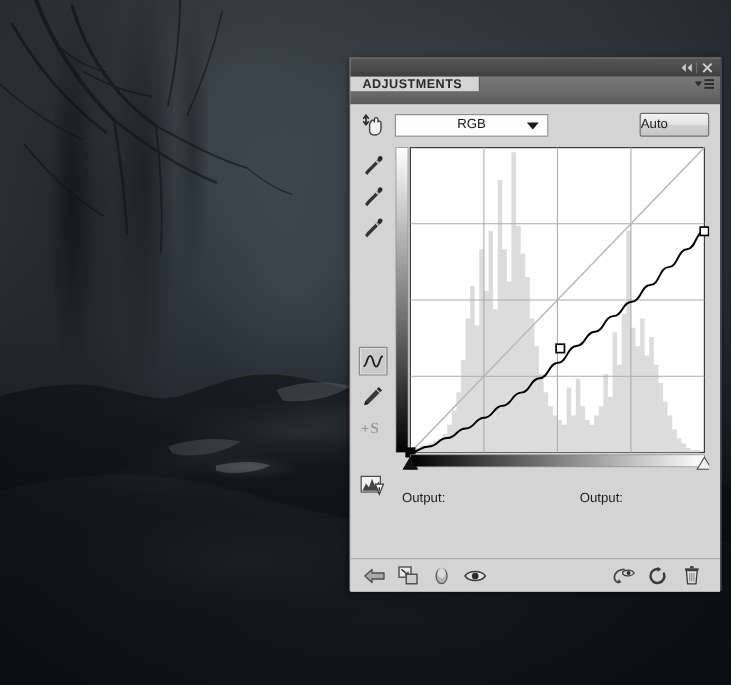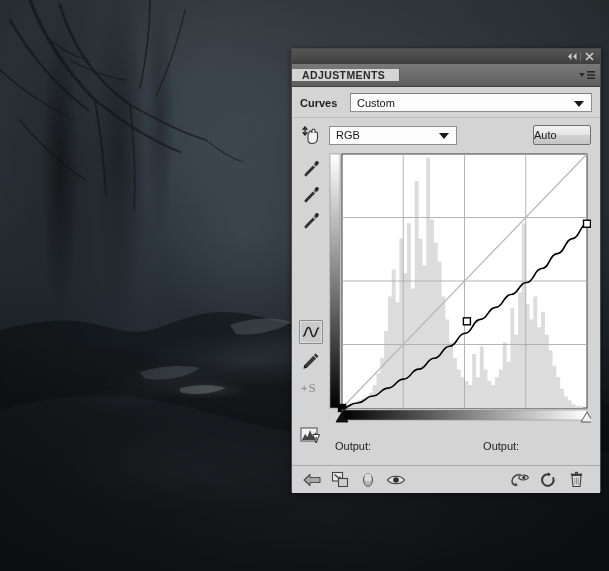--- a/index.html
+++ b/index.html
@@ -97,21 +97,21 @@
     width: 1px; height: 9px;
     background: #6d6d6d;
     margin: 0 1px;
   }
 
   
   .tabstrip {
     height: 22px;
     background: linear-gradient(to bottom, #787878 0%, #6e6e6e 45%, #5d5d5d 100%);
     display: flex;
-    align-items: center;
+    align-items: flex-start;
     position: relative;
     border-bottom: 1px solid #3f3f3f;
     gap: 28px;
   }
   .tab-active {
     background: #d4d4d4;
     padding: 0 14px 0 10px;
     display: flex;
     align-items: center;
     font-size: 10.5px;
@@ -213,20 +213,21 @@
     height: 19px;
     background: #fdfdfd;
     border: 1px solid #8f8f8f;
     display: flex;
     align-items: center;
     padding: 0 6px;
     font-size: 11px;
     color: #141414;
     box-sizing: border-box;
     position: relative;
+    justify-content: center;
   }
   .auto-btn {
     margin-left: auto;
     width: 58px; height: 20px;
     background: linear-gradient(to bottom, #f2f2f2 0%, #e4e4e4 48%, #d0d0d0 52%, #c6c6c6 100%);
     border: 1px solid #6f6f6f;
     border-radius: 2px;
     display: flex; align-items: center; justify-content: flex-start;
     font-size: 11px;
     color: #1a1a1a;
@@ -351,27 +352,20 @@
           <path d="M1 4 L7 4 L4 8 Z" fill="#2a2a2a"></path>
           <rect x="9" y="2" width="8" height="1.6" fill="#2a2a2a"></rect>
           <rect x="9" y="5.2" width="8" height="1.6" fill="#2a2a2a"></rect>
           <rect x="9" y="8.4" width="8" height="1.6" fill="#2a2a2a"></rect>
         </svg>
       </div>
     </div>
 
     <div class="panel-body">
 
-      <div class="preset-row">
-        <span class="preset-label">Curves</span>
-        <div class="dropdown">
-          <span>Custom</span>
-          <span class="dd-caret"></span>
-        </div>
-      </div>
 
       <div class="main-area">
 
         <div class="left-rail">
 
           <div class="rail-icon">
             <svg width="22" height="22" viewBox="0 0 22 22">
               <path d="M5 3 L5 11 M5 3 L3 5.5 M5 3 L7 5.5 M5 11 L3 8.5 M5 11 L7 8.5" stroke="#2c2c2c" stroke-width="1.4" fill="none" stroke-linecap="round"></path>
               <path d="M9 9 C 9 6.5, 12 6.5, 12 9 L12 6.5 C12 4.5, 15 4.5, 15 6.5 L15 9
                        C15 7.5, 17.5 7.5, 17.5 9.5 L17.5 14 C17.5 17.5, 15 19.5, 12 19.5

